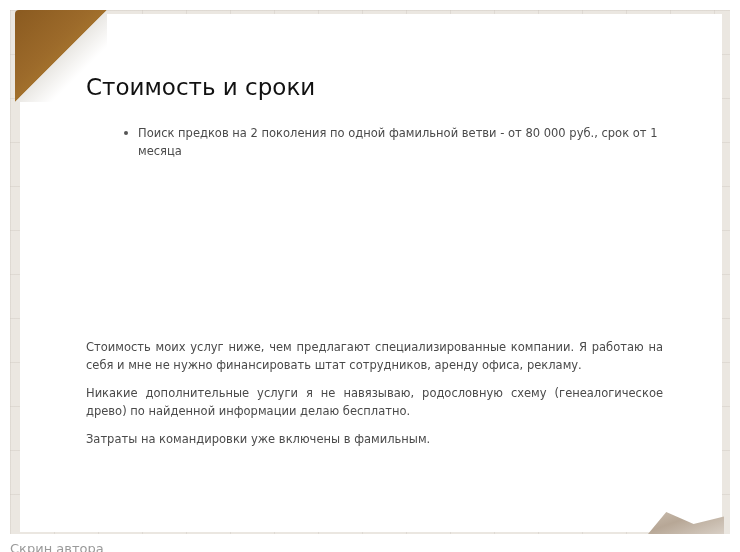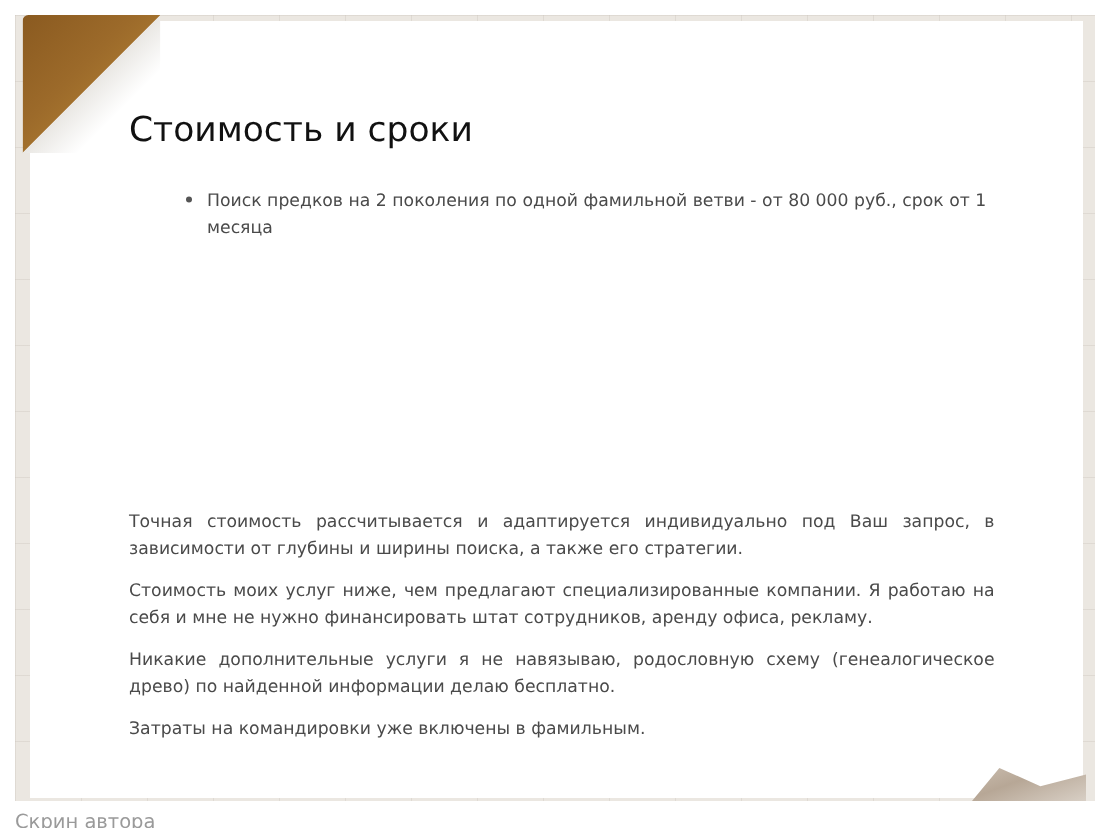--- a/index.html
+++ b/index.html
@@ -72,19 +72,18 @@
 <div class="corner-tl-fold"></div>
 <div class="corner-br"></div>
 
 <h2 class="title">Стоимость и сроки</h2>
 
 <ul class="list">
   <li><span class="bullet"></span><span>Поиск предков на 2 поколения по одной фамильной ветви - от 80 000 руб., срок от 1 месяца</span></li>
 </ul>
 
 <div class="paras">
-  <p>Точная стоимость рассчитывается и адаптируется индивидуально под Ваш запрос, в зависимости от глубины и ширины поиска, а также его стратегии.</p>
   <p>Стоимость моих услуг ниже, чем предлагают специализированные компании. Я работаю на себя и мне не нужно финансировать штат сотрудников, аренду офиса, рекламу.</p>
   <p>Никакие дополнительные услуги я не навязываю, родословную схему (генеалогическое древо) по найденной информации делаю бесплатно.</p>
   <p>Затраты на командировки уже включены в фамильным.</p>
 </div>
 
 <div class="caption">Скрин автора</div>
 
 </body></html>

